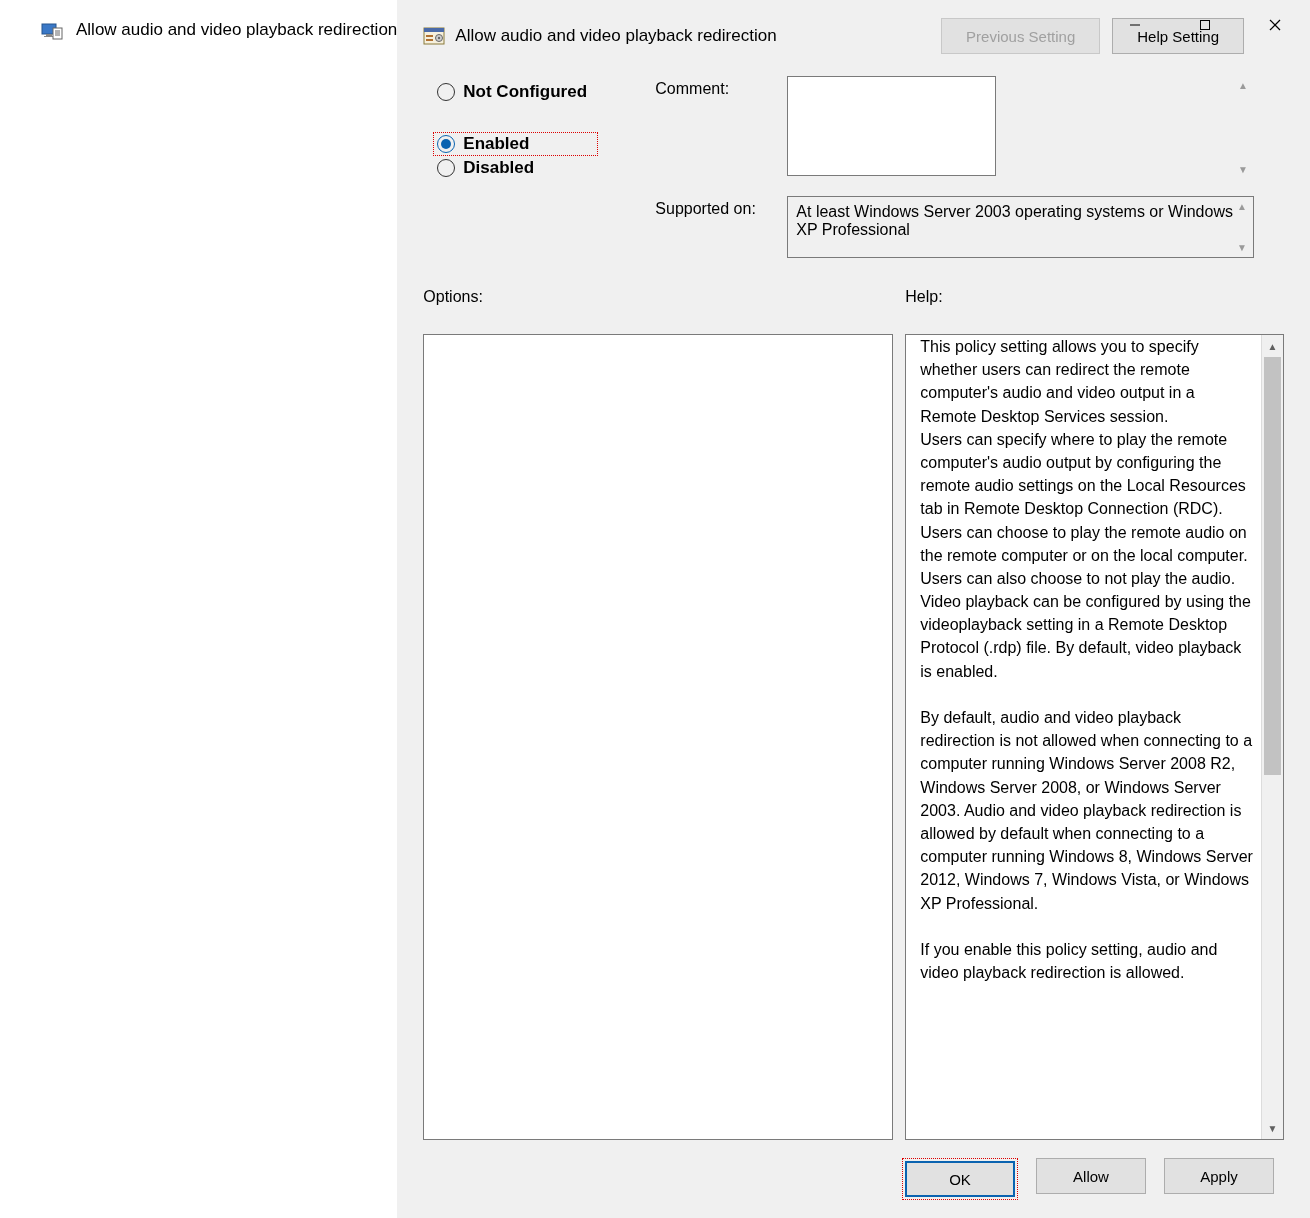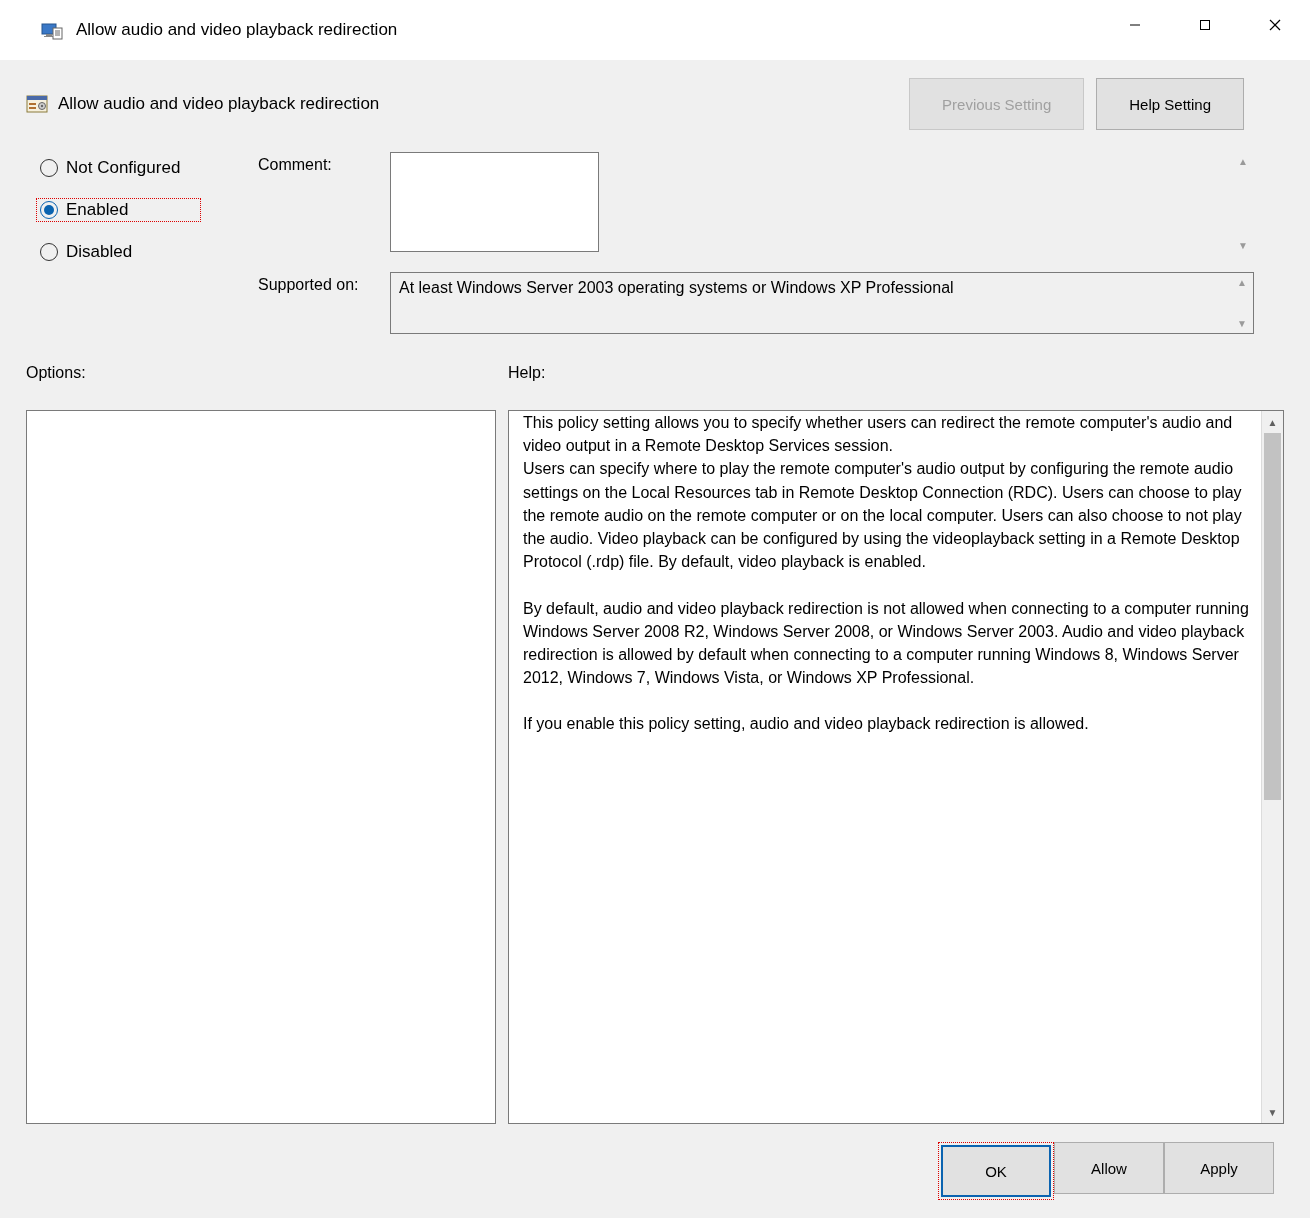--- a/index.html
+++ b/index.html
@@ -8,21 +8,21 @@
     font-family: "Segoe UI", Tahoma, sans-serif;
     font-size: 15px;
     color: #000;
     background: #fff;
   }
   .window {
     width: 1310px;
     height: 1218px;
     background: #fff;
     display: flex;
-    flex-direction: column;
+    flex-direction: row;
     position: relative;
   }
   .titlebar {
     height: 60px;
     display: flex;
     align-items: center;
     padding: 0 0 0 40px;
     background: #fff;
   }
   .titlebar .app-icon {
@@ -75,22 +75,22 @@
   }
   .nav-buttons {
     display: flex;
     gap: 12px;
     margin-left: auto;
     margin-right: 40px;
   }
   .btn {
     border: 1px solid #adadad;
     background: #e1e1e1;
-    padding: 0 32px;
-    height: 52px;
+    padding: 0 24px;
+    height: 36px;
     font-size: 15px;
     display: inline-flex;
     align-items: center;
     justify-content: center;
     min-width: 130px;
     cursor: pointer;
   }
   .btn.disabled {
     color: #a0a0a0;
     background: #e1e1e1;
@@ -98,23 +98,23 @@
     cursor: default;
   }
   .middle-grid {
     display: flex;
     gap: 22px;
   }
   .radio-col {
     width: 200px;
     display: flex;
     flex-direction: column;
-    gap: 18px;
     padding-top: 4px;
     margin-left: 10px;
+    font-weight: bold;
   }
   .radio-item {
     display: flex;
     align-items: center;
     gap: 8px;
     font-size: 17px;
     cursor: pointer;
     padding: 2px 4px;
   }
   .radio-item .radio-circle {
@@ -131,20 +131,21 @@
   }
   .radio-item.selected .radio-dot {
     width: 10px; height: 10px;
     background: #0a63b0;
     border-radius: 50%;
   }
   .radio-item.highlight {
     border: 1px dotted #d00;
     padding: 1px 3px;
     width: 165px;
+    margin-top: 28px;
   }
   .fields-col {
     flex: 1;
     display: flex;
     flex-direction: column;
     gap: 17px;
     margin-right: 30px;
   }
   .field-row {
     display: flex;
@@ -249,20 +250,21 @@
   .help-scrollbar .thumb {
     position: absolute;
     left: 2px; right: 2px;
     top: 0;
     height: 55%;
     background: #c2c2c2;
   }
   .footer-row {
     display: flex;
     justify-content: flex-end;
+    gap: 18px;
     margin-top: 18px;
     padding-right: 10px;
   }
   .footer-row .btn { min-width: 110px; }
   .btn.primary {
     border: 2px solid #0a63b0;
     background: #e1e1e1;
   }
   .btn-highlight-wrap {
     border: 1px dotted #d00;

